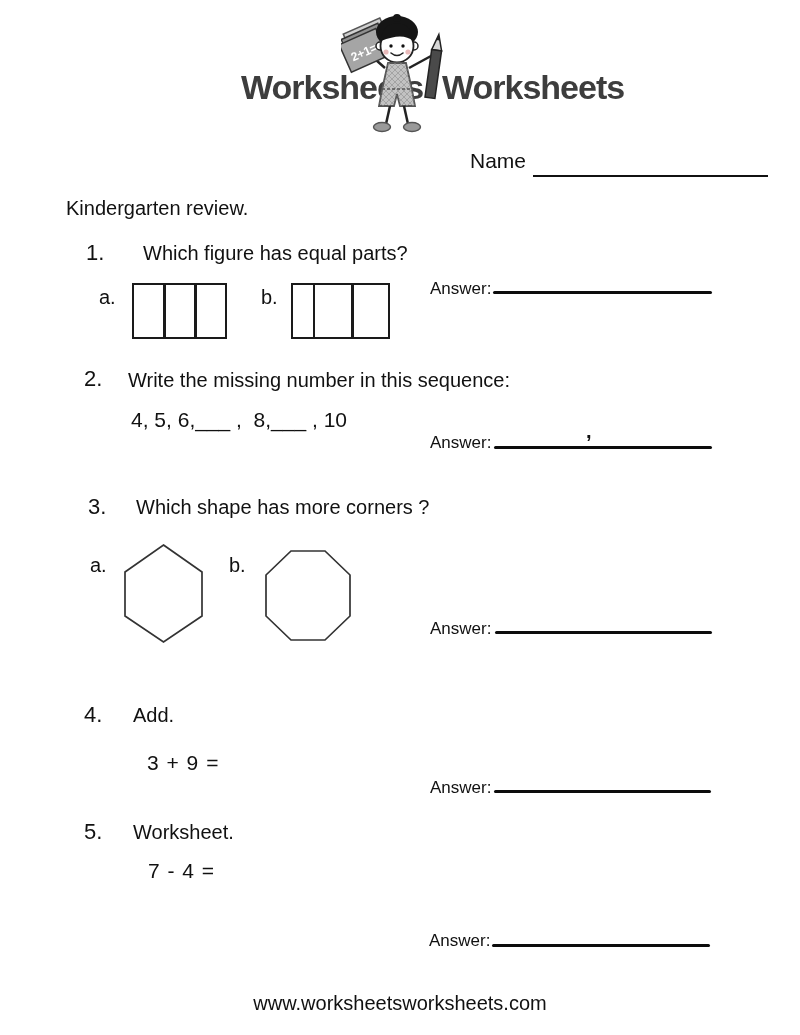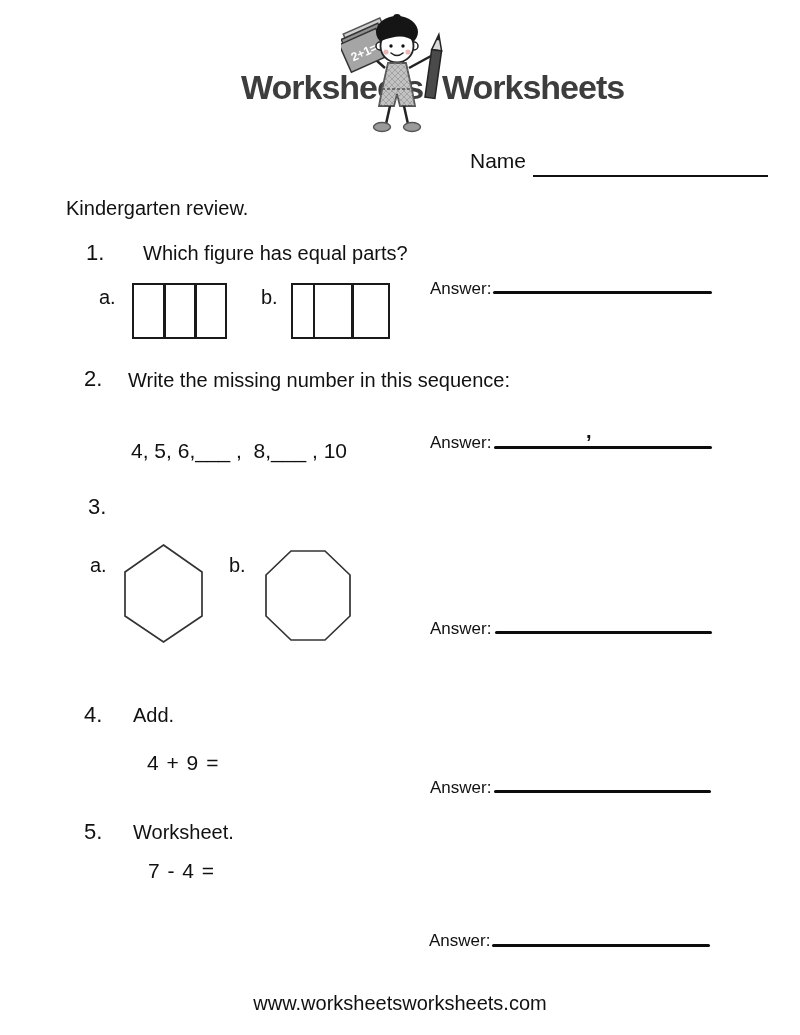--- a/index.html
+++ b/index.html
@@ -24,21 +24,21 @@
   .name-lbl { left:470px; top:149px; font-size:21px; }
   .name-line{ left:533px; top:175px; width:235px; height:2px; background:#111; }
   .subtitle { left:66px;  top:197px; font-size:20px; }
 
   .qnum  { font-size:22px; }
   .qtext { font-size:20px; }
   .opt   { font-size:20px; }
   .anslbl{ font-size:17px; }
   .ansline{ background:#0c0c0c; height:3px; border-radius:2px; }
   .expr  { font-size:21px; letter-spacing:1px; }
-  .seq   { font-size:21px; white-space:pre;margin-top:31px; }
+  .seq   { font-size:21px; white-space:pre; }
 
   
   .q1-num  { left:86px;  top:240px; }
   .q1-text { left:130px; top:242px;margin-left:13px; }
   .q1-a    { left:99px;  top:286px; }
   .q1-fig-a{ left:132px; top:283px; width:95px; height:56px; border:2px solid #1a1a1a; }
   .q1-fig-a .d1{ position:absolute; left:29px; top:0; width:3px; height:100%; background:#1a1a1a; }
   .q1-fig-a .d2{ position:absolute; left:60px; top:0; width:3px; height:100%; background:#1a1a1a; }
   .q1-b    { left:261px; top:286px; }
   .q1-fig-b{ left:291px; top:283px; width:99px; height:56px; border:2px solid #1a1a1a; }
@@ -154,34 +154,35 @@
   <div class="abs ansline q1-ansline"></div>
 
   <div class="abs qnum q2-num">2.</div>
   <div class="abs qtext q2-text">Write the missing number in this sequence:</div>
   <div class="abs seq q2-seq">4, 5, 6,___ ,  8,___ , 10</div>
   <div class="abs anslbl q2-anslbl">Answer:</div>
   <div class="abs q2-comma">,</div>
   <div class="abs ansline q2-ansline"></div>
 
   <div class="abs qnum q3-num">3.</div>
+  <div class="abs qtext q3-text">Which shape has more corners ?</div>
   <div class="abs opt q3-a">a.</div>
   <svg class="abs q3-hex" width="81" height="101" viewBox="0 0 81 101">
     <polygon points="40.5,2 79,29 79,73 40.5,99 2,73 2,29" fill="none" stroke="#333" stroke-width="1.7"></polygon>
   </svg>
   <div class="abs opt q3-b">b.</div>
   <svg class="abs q3-oct" width="90" height="95" viewBox="0 0 90 95">
     <polygon points="28,3 62,3 87,27 87,68 62,92 28,92 3,68 3,27" fill="none" stroke="#333" stroke-width="1.7"></polygon>
   </svg>
   <div class="abs anslbl q3-anslbl">Answer:</div>
   <div class="abs ansline q3-ansline"></div>
 
   <div class="abs qnum q4-num">4.</div>
   <div class="abs qtext q4-text">Add.</div>
-  <div class="abs expr q4-expr">4 + 9 =</div>
+  <div class="abs expr q4-expr">3 + 9 =</div>
   <div class="abs anslbl q4-anslbl">Answer:</div>
   <div class="abs ansline q4-ansline"></div>
 
   <div class="abs qnum q5-num">5.</div>
   <div class="abs qtext q5-text">Worksheet.</div>
   <div class="abs expr q5-expr">7 - 4 =</div>
   <div class="abs anslbl q5-anslbl">Answer:</div>
   <div class="abs ansline q5-ansline"></div>
 
   <div class="abs footer">www.worksheetsworksheets.com</div>

